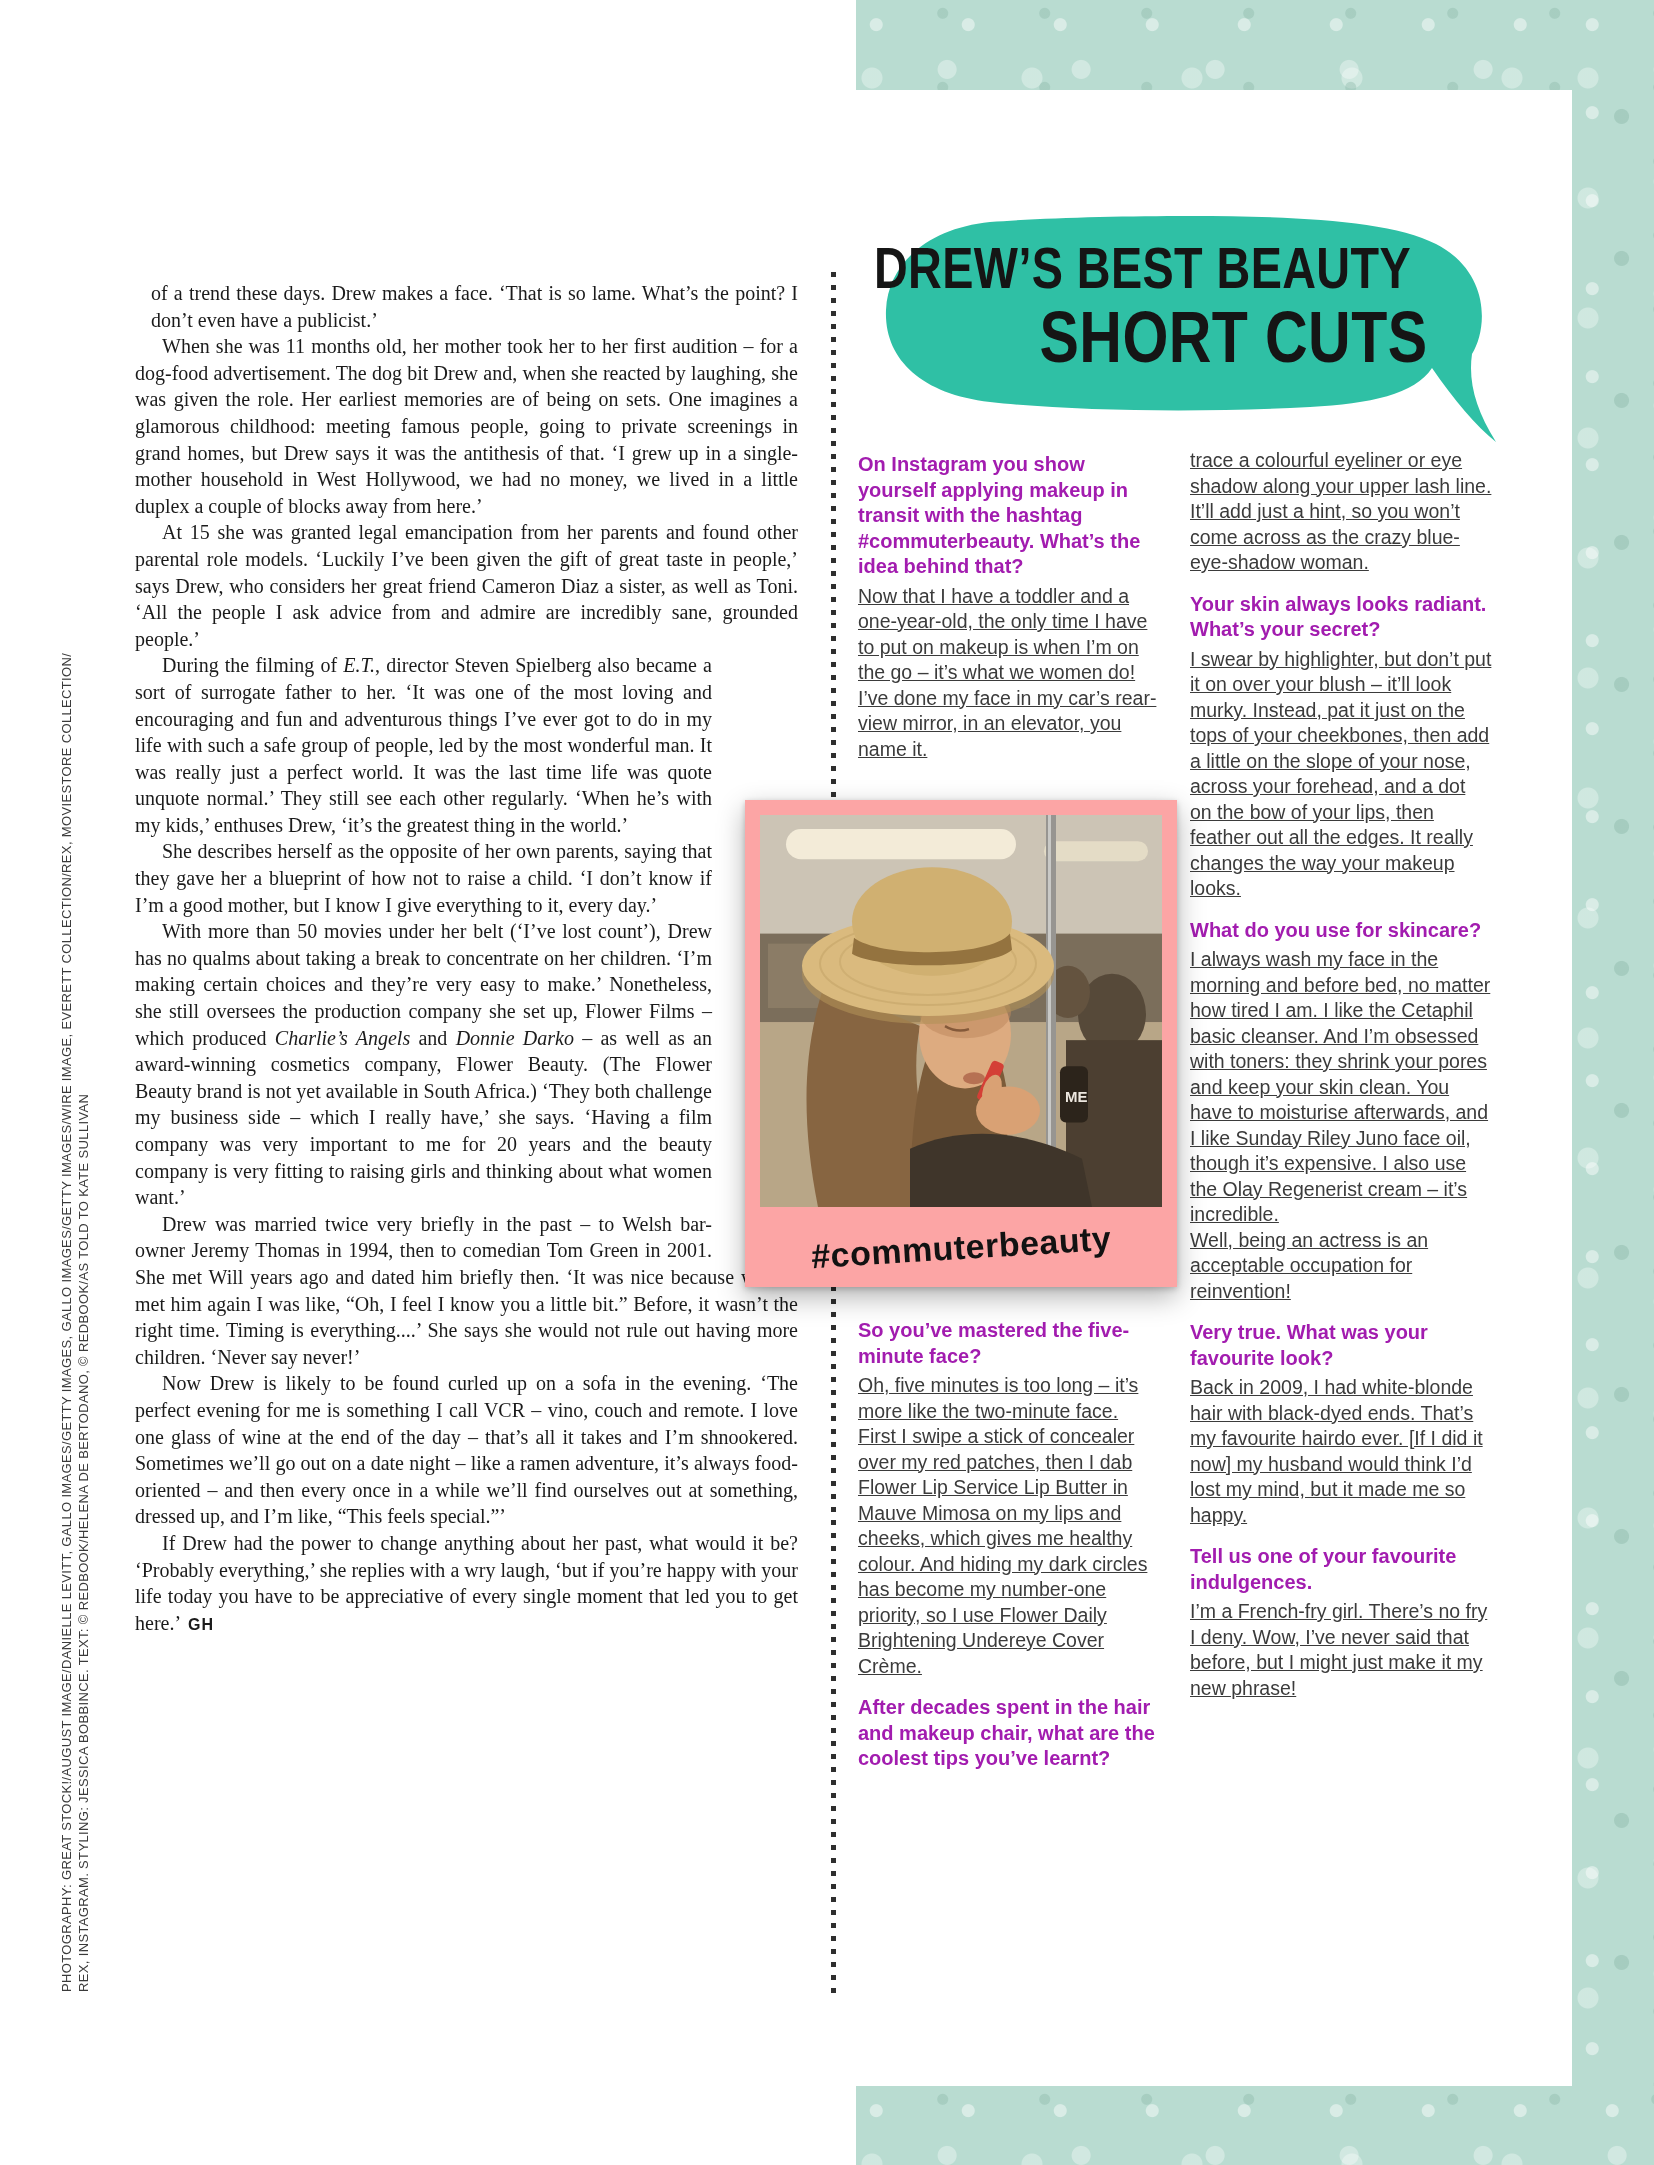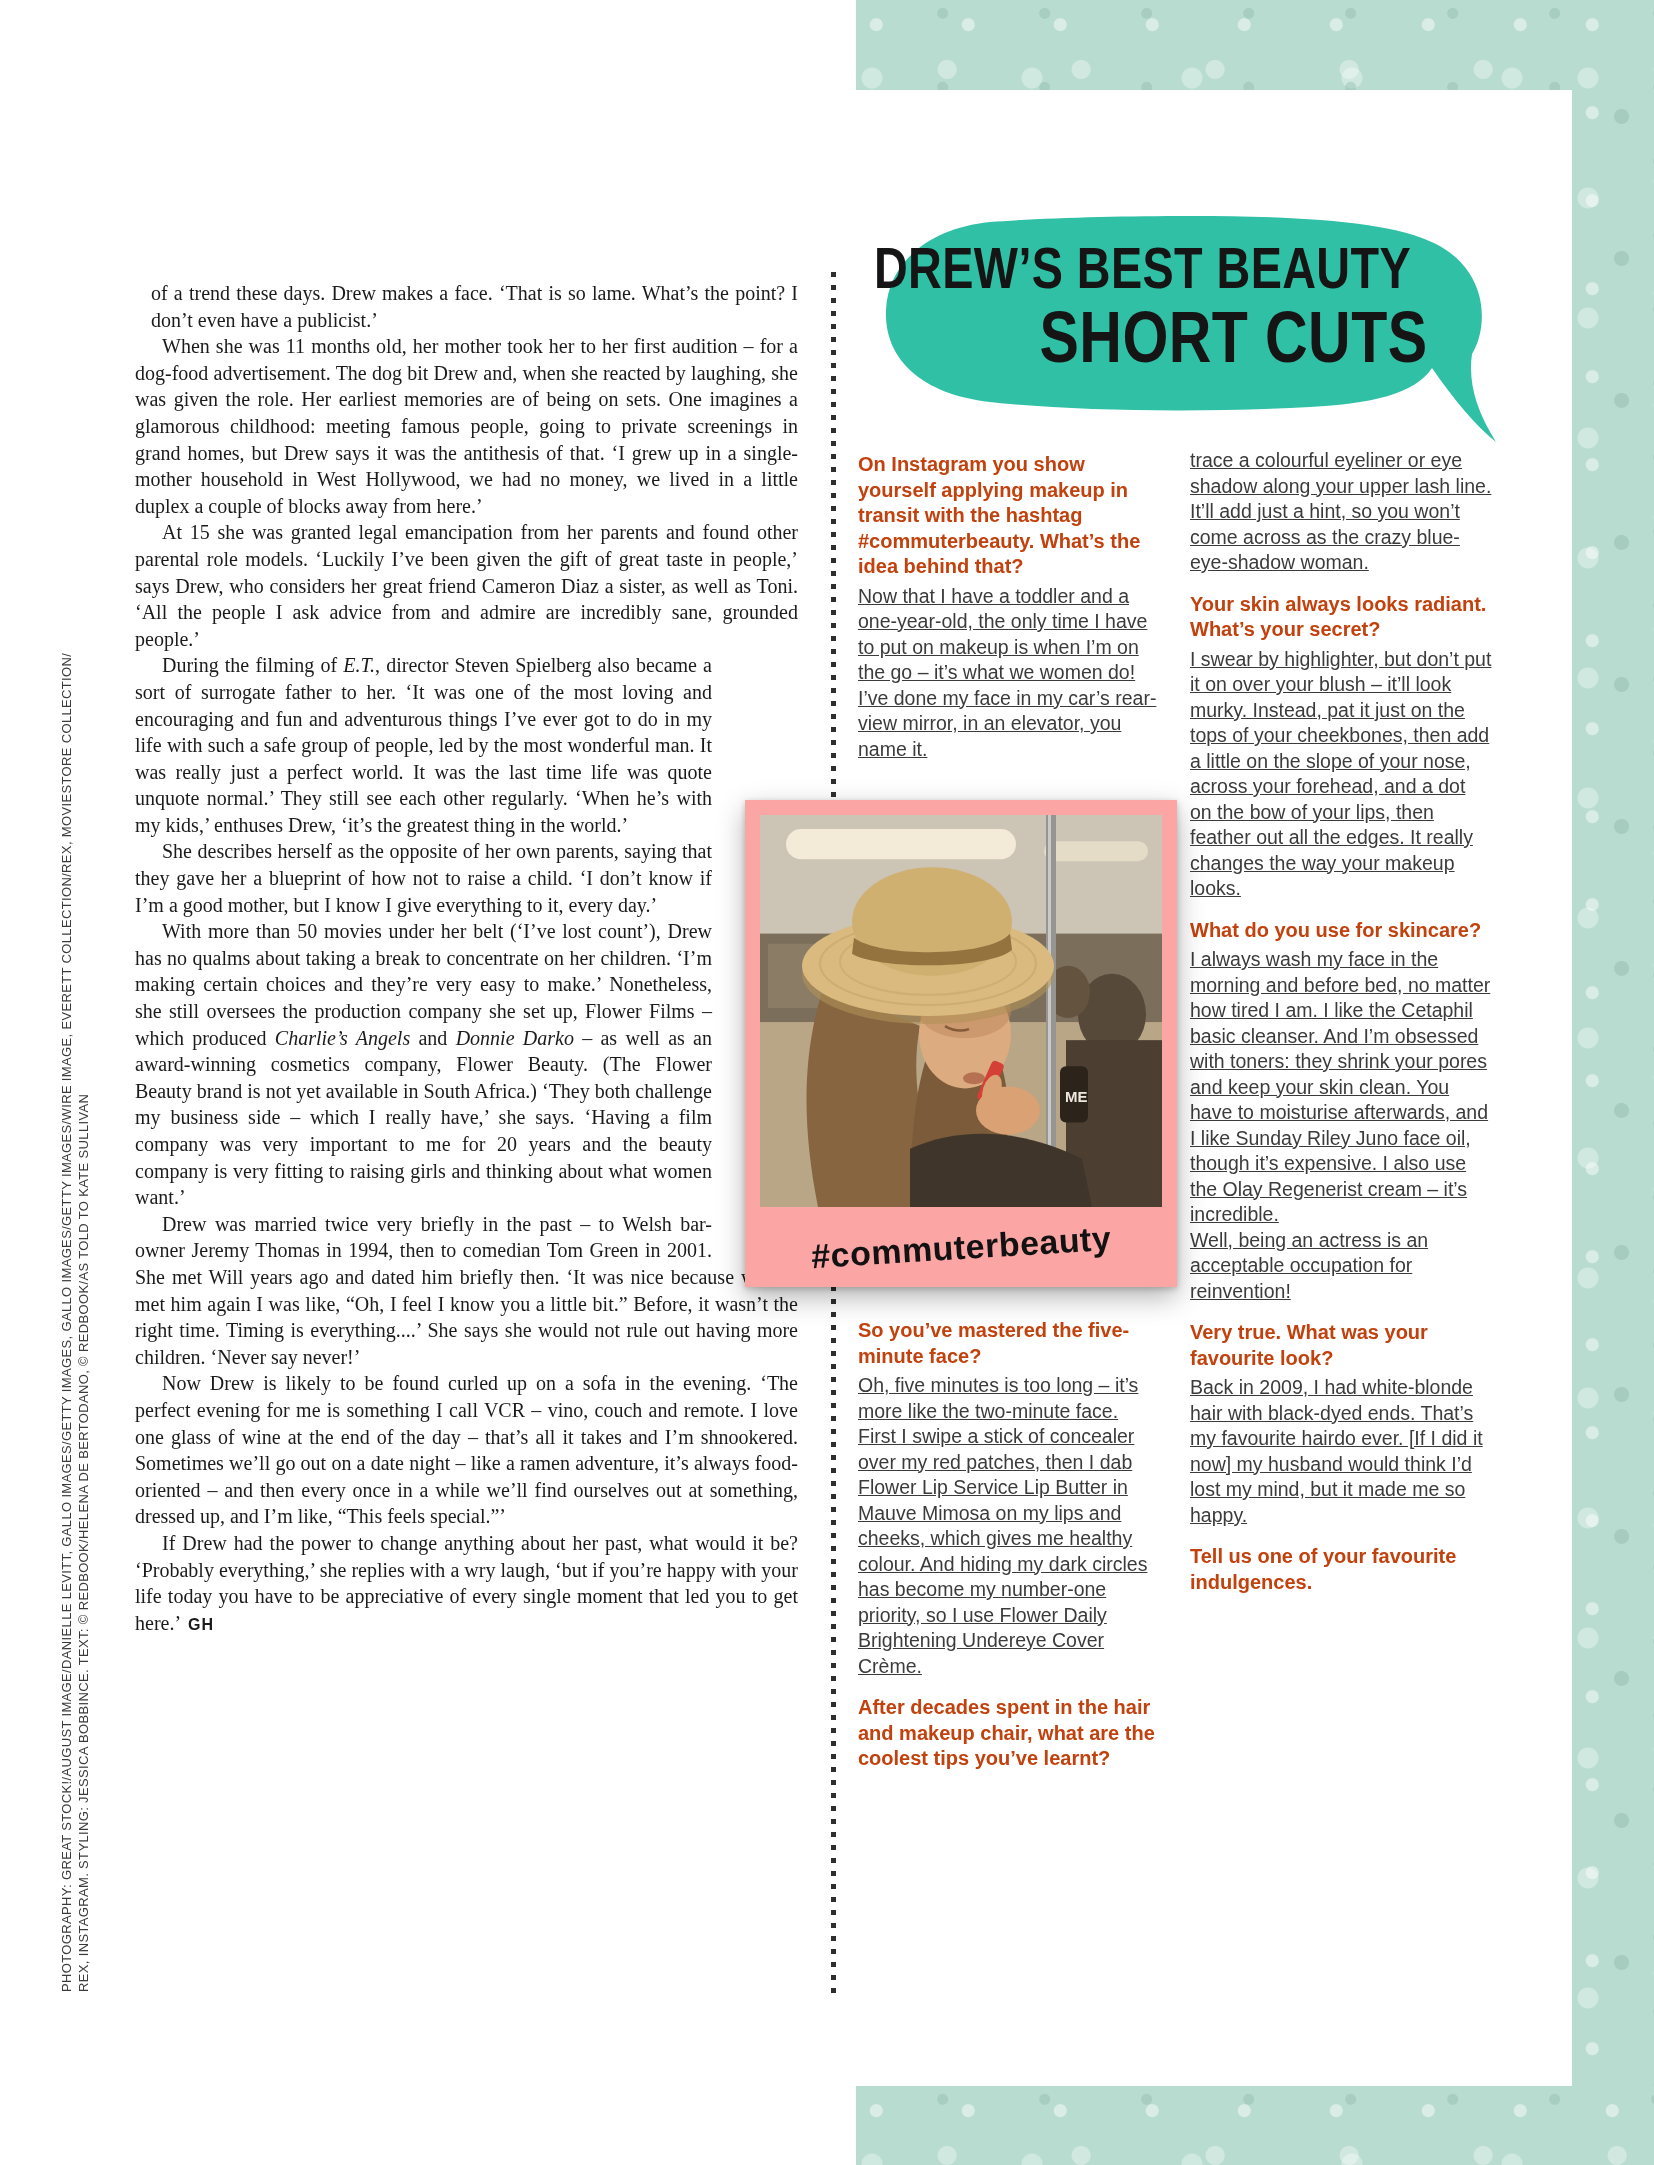--- a/index.html
+++ b/index.html
@@ -59,21 +59,21 @@
     font-weight:700; color:#151515; line-height:1; white-space:nowrap;
     display:inline-block; transform:scaleX(0.82); letter-spacing:0.5px;
   }
   .bubble-line1 { font-size:57px; }
   .bubble-line2 { font-size:72px; }
 
   
   .qa-col { position:absolute; width:302px; }
   .qa-col1 { left:858px; top:452px; }
   .qa-col2 { left:1190px; top:448px; }
-  .qa-q { color:#c2410c; font-weight:700; font-size:20px; line-height:25.5px; margin:16px 0 4px; }
+  .qa-q { color:#a21caf; font-weight:700; font-size:20px; line-height:25.5px; margin:16px 0 4px; }
   .qa-a { color:#3b3b3b; font-size:19.5px; line-height:25.5px; margin:0;text-decoration:underline; }
   .qa-col > :first-child { margin-top:0; }
   .photo-gap { height:540px; }
 
   
   .polaroid {
     position:absolute; left:745px; top:800px; width:402px; padding:15px 15px 0 15px;
     background:#fca5a5; box-shadow:0 10px 26px rgba(0,0,0,0.30), 0 2px 6px rgba(0,0,0,0.20);
     z-index:6;
   }
@@ -145,20 +145,21 @@
   <div class="qa-col qa-col2">
       <div class="qa-a">trace a colourful eyeliner or eye shadow along your upper lash line. It’ll add just a hint, so you won’t come across as the crazy blue-eye-shadow woman.</div>
       <div class="qa-q">Your skin always looks radiant. What’s your secret?</div>
       <div class="qa-a">I swear by highlighter, but don’t put it on over your blush – it’ll look murky. Instead, pat it just on the tops of your cheekbones, then add a little on the slope of your nose, across your forehead, and a dot on the bow of your lips, then feather out all the edges. It really changes the way your makeup looks.</div>
       <div class="qa-q">What do you use for skincare?</div>
       <div class="qa-a">I always wash my face in the morning and before bed, no matter how tired I am. I like the Cetaphil basic cleanser. And I’m obsessed with toners: they shrink your pores and keep your skin clean. You have to moisturise afterwards, and I like Sunday Riley Juno face oil, though it’s expensive. I also use the Olay Regenerist cream – it’s incredible.</div>
       <div class="qa-a">Well, being an actress is an acceptable occupation for reinvention!</div>
       <div class="qa-q">Very true. What was your favourite look?</div>
       <div class="qa-a">Back in 2009, I had white-blonde hair with black-dyed ends. That’s my favourite hairdo ever. [If I did it now] my husband would think I’d lost my mind, but it made me so happy.</div>
       <div class="qa-q">Tell us one of your favourite indulgences.</div>
+      <div class="qa-a">I’m a French-fry girl. There’s no fry I deny. Wow, I’ve never said that before, but I might just make it my new phrase!</div>
     </div>
 
   <div class="polaroid">
     <div class="photo-area">
       <svg viewBox="0 0 402 390" preserveAspectRatio="none" aria-hidden="true">
 
         <rect width="402" height="390" fill="#b3a58c"></rect>
         <rect width="402" height="130" fill="#c9c7bf"></rect>
         <rect x="26" y="14" width="230" height="30" rx="15" fill="#f4f2e6"></rect>
         <rect x="284" y="26" width="104" height="20" rx="10" fill="#e4e1d2"></rect>

